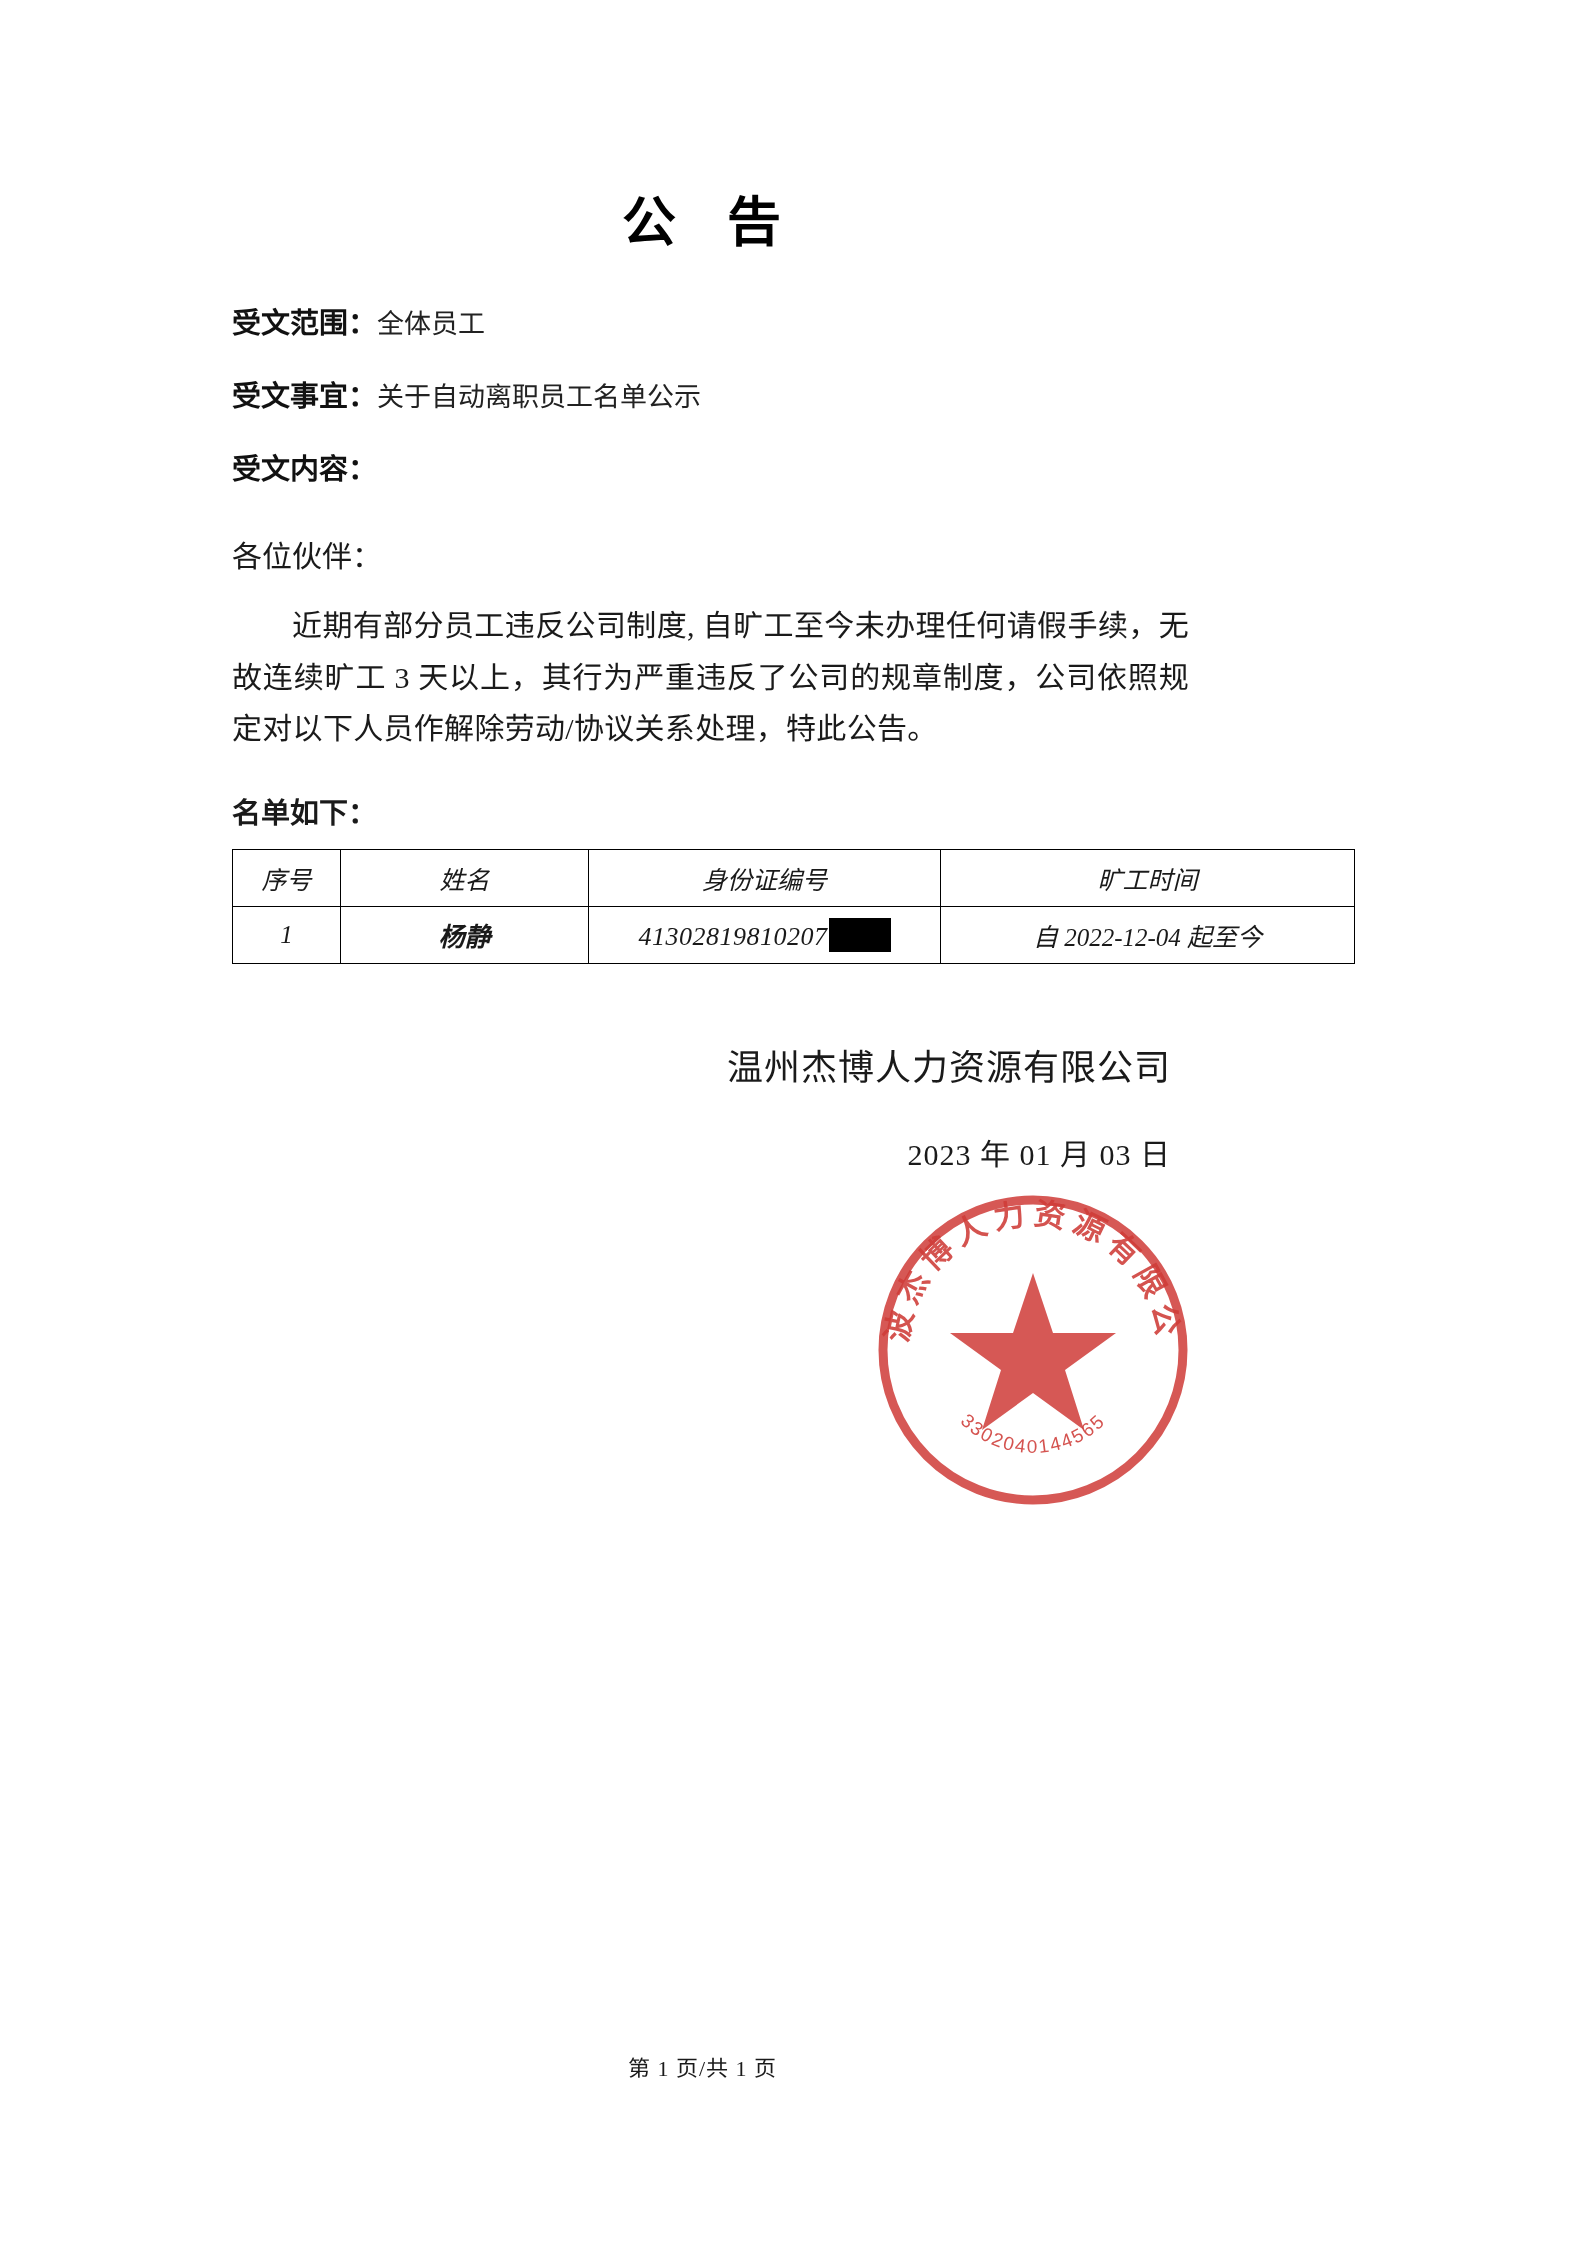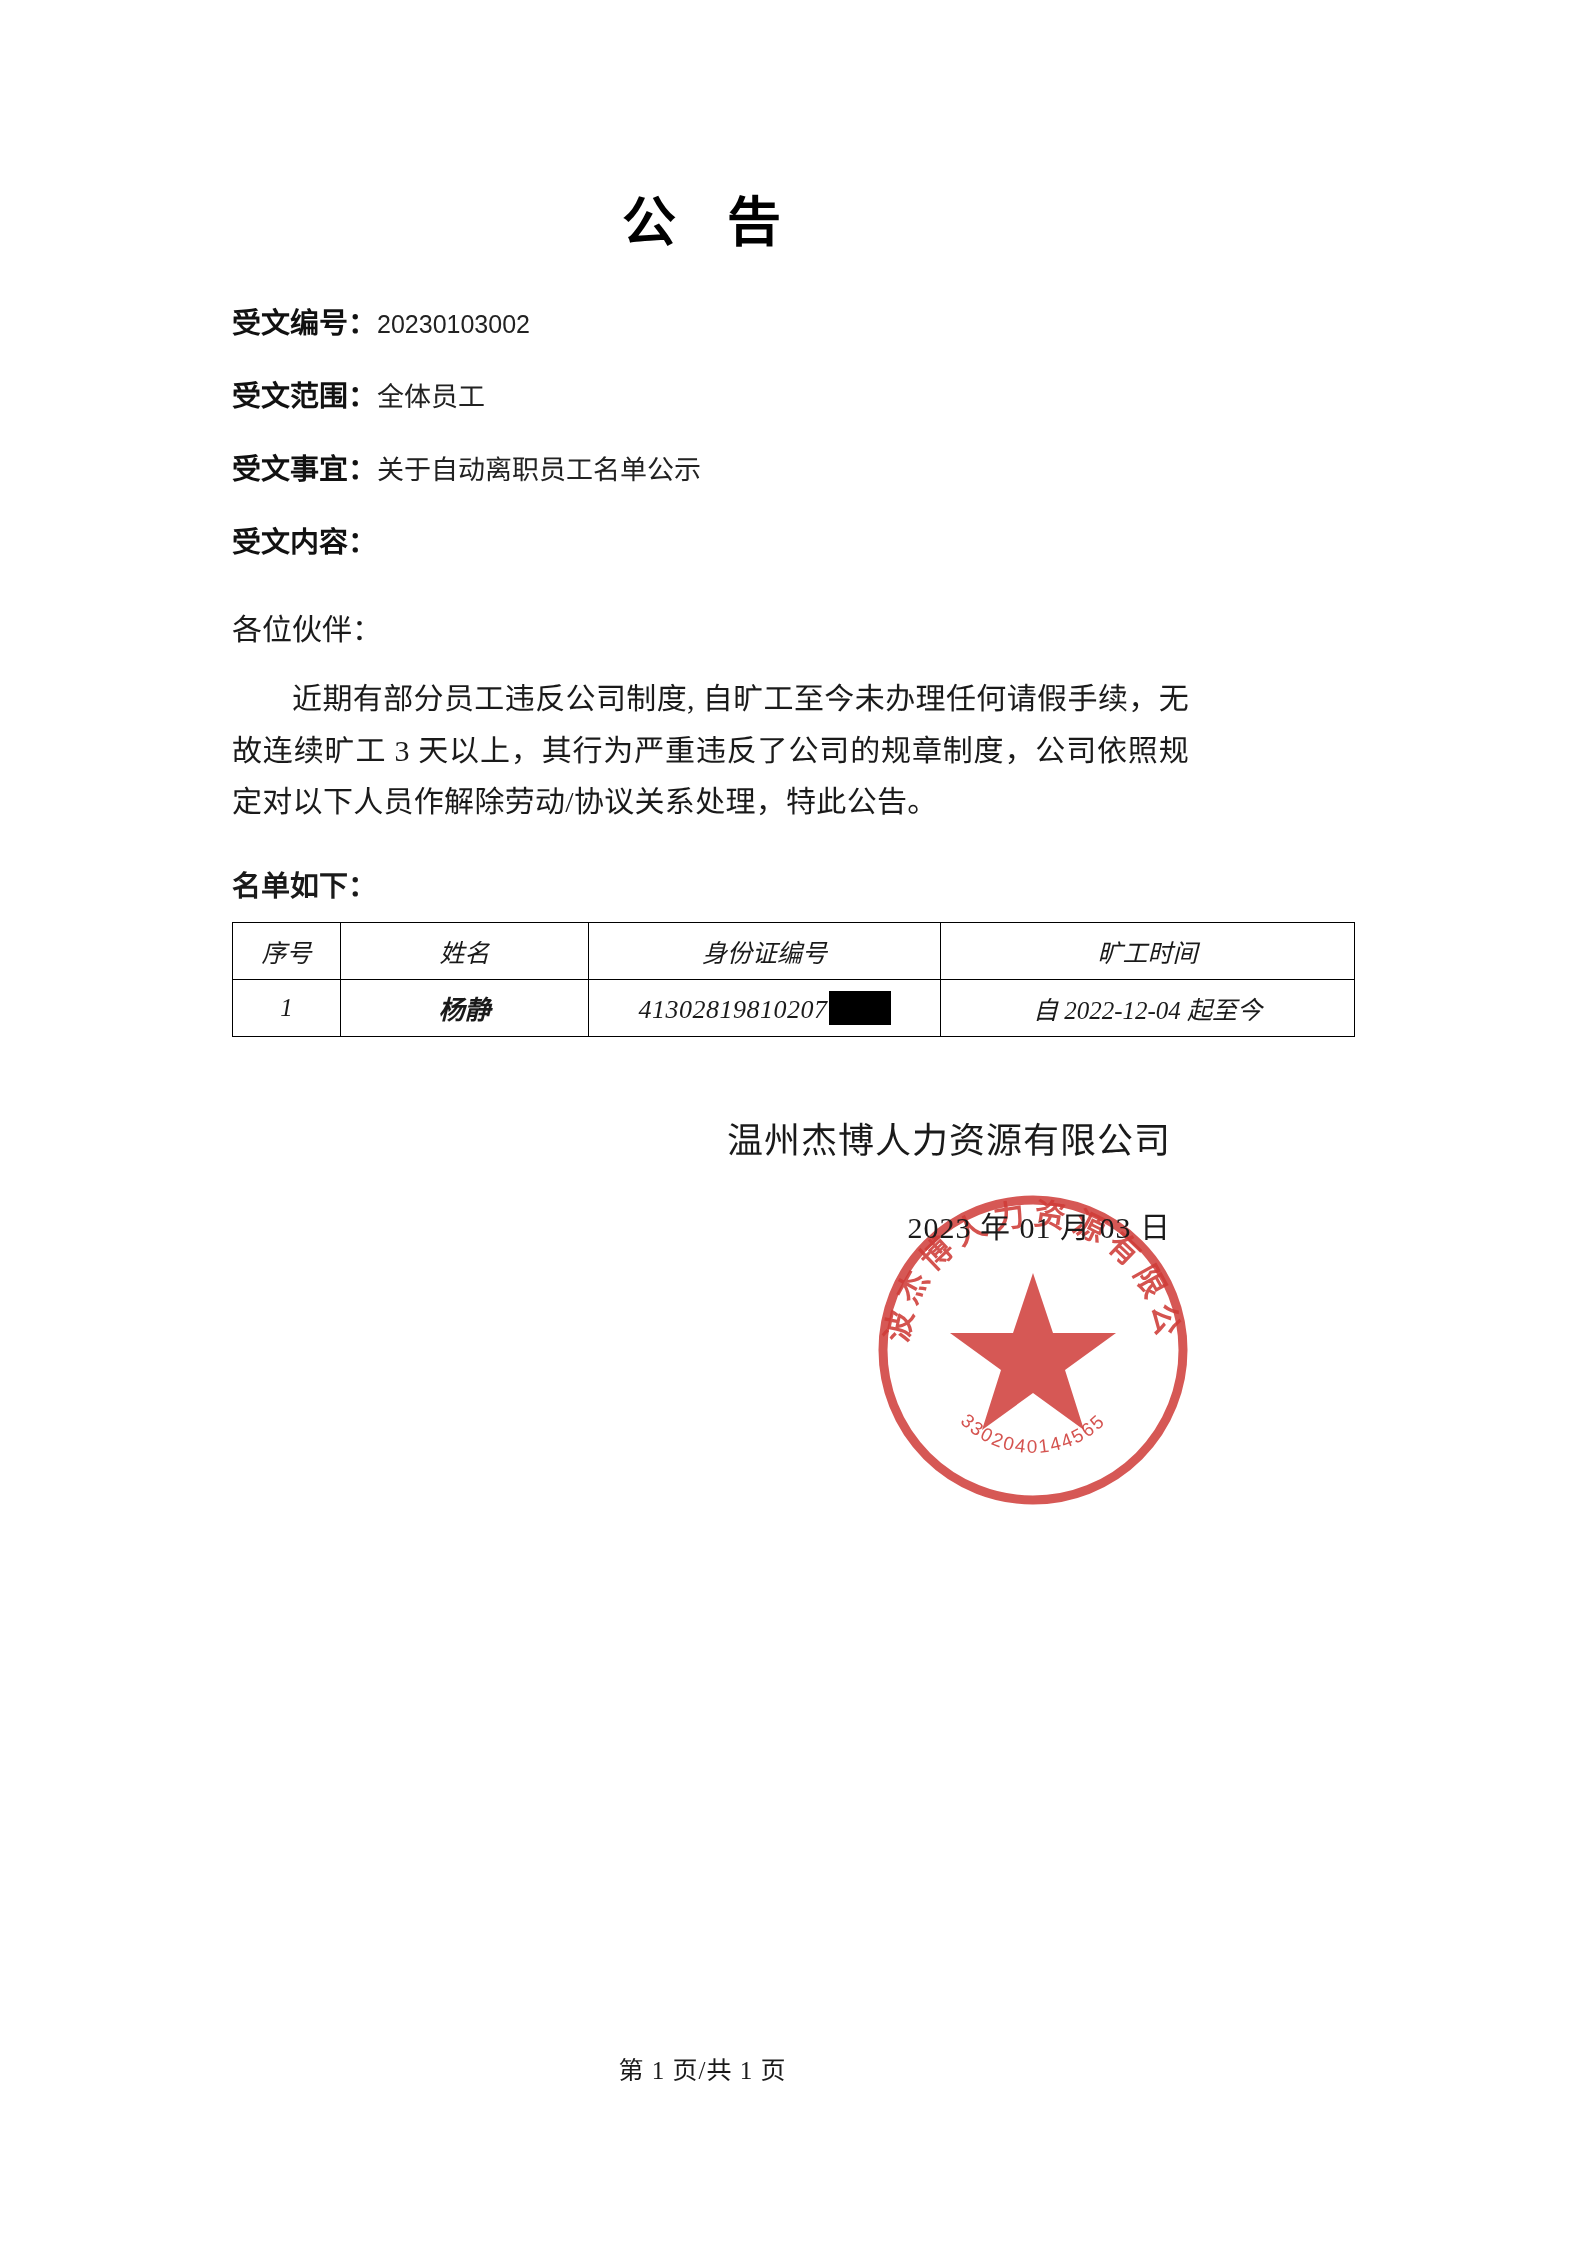--- a/index.html
+++ b/index.html
@@ -145,35 +145,32 @@
     pointer-events: none;
     opacity: 0.88;
   }
 
   .footer {
     position: absolute;
     left: 0;
     right: 16px;
     top: 2050px;
     text-align: center;
-    font-size: 25px;
+    font-size: 22px;
     font-family: "Liberation Serif", "DejaVu Serif", serif;
     letter-spacing: 1px;
   }
 </style>
 </head>
 <body>
 
 <div class="page">
 
   <h1 class="doc-title">公  告</h1>
 
-  <div class="field-row">
-    <span class="field-label">受文编号：</span><span class="field-value small">20230103002</span>
-  </div>
 
   <div class="field-row">
     <span class="field-label">受文范围：</span><span class="field-value">全体员工</span>
   </div>
 
   <div class="field-row">
     <span class="field-label">受文事宜：</span><span class="field-value">关于自动离职员工名单公示</span>
   </div>
 
   <div class="field-row">

